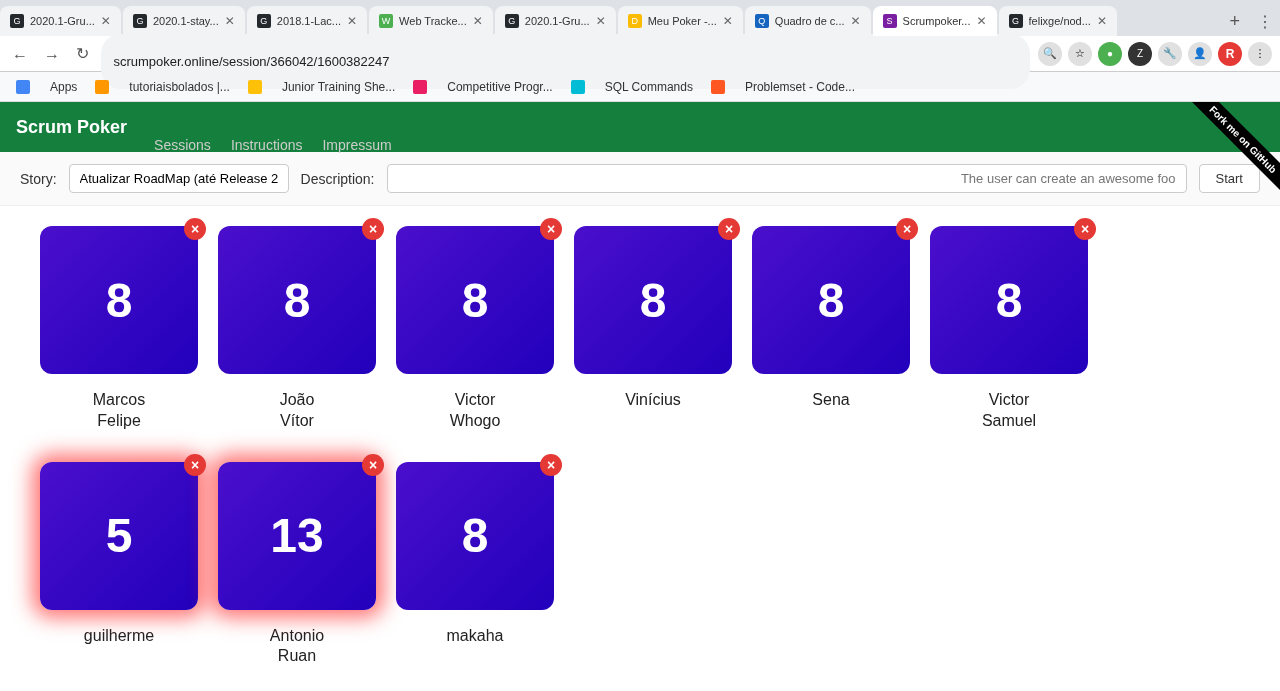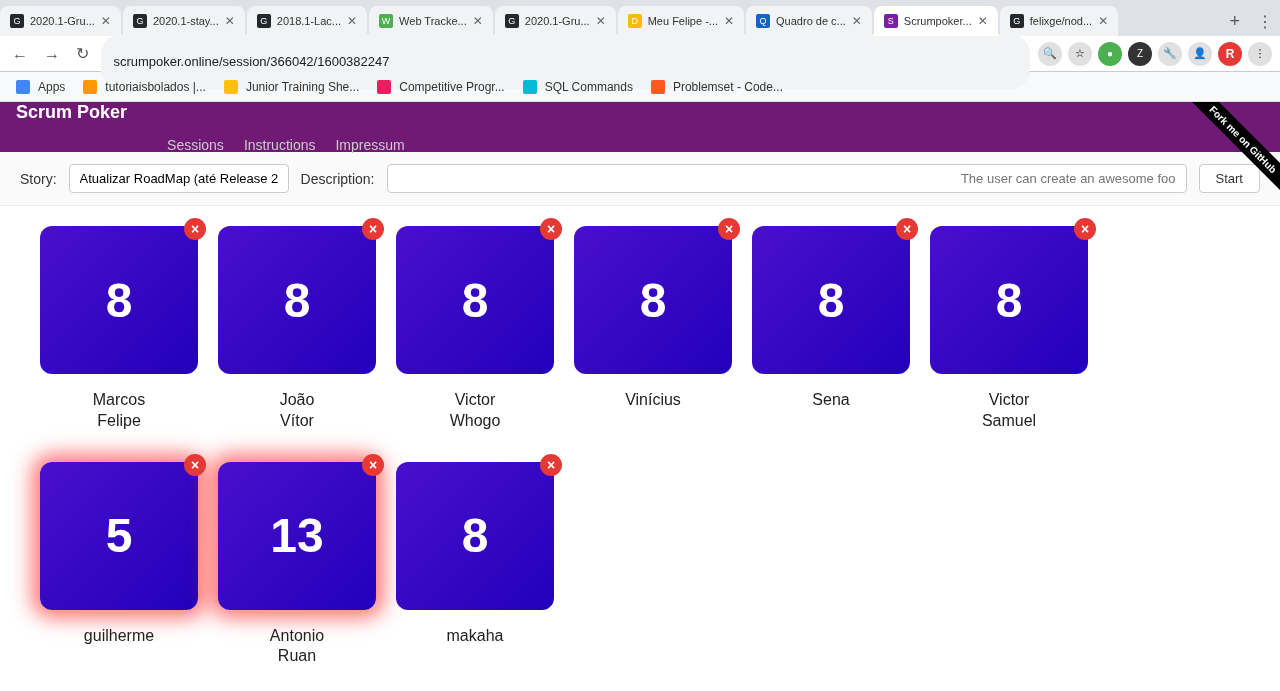--- a/index.html
+++ b/index.html
@@ -76,35 +76,35 @@
       display: flex;
       align-items: center;
       padding: 0 8px;
       gap: 4px;
       border-bottom: 1px solid #ddd;
       overflow: hidden;
     }
     .bookmark {
       display: flex;
       align-items: center;
-      gap: 8px;
+      gap: 20px;
       padding: 2px 8px;
       border-radius: 4px;
       font-size: 12px;
       cursor: pointer;
       color: #333;
       white-space: nowrap;
     }
     .bm-icon { width: 14px; height: 14px; border-radius: 2px; flex-shrink: 0; }
 
     
     .page { background: #fff; min-height: 600px; position: relative; }
 
     
-    .nav { background: #701a75; display: flex; height: 50px; padding: 0 16px; gap: 40px; }
+    .nav { background: #15803d; display: flex; align-items: center; height: 50px; padding: 0 16px; gap: 27px; }
     .nav-brand { color: #fff; font-size: 18px; font-weight: bold; }
     .nav-link { color: #ccc; font-size: 14px; cursor: pointer; text-decoration: none; }
 
     
     .gh-ribbon {
       position: absolute;
       top: 0;
       right: 0;
       width: 120px;
       height: 120px;
@@ -242,21 +242,21 @@
     <span class="tab-label">Web Tracke...</span>
     <span class="tab-close">✕</span>
   </div>
         <div class="tab">
     <div class="tab-favicon" style="background:#24292e; border-radius:2px; color:#fff; font-size:9px; display:flex; align-items:center; justify-content:center;">G</div>
     <span class="tab-label">2020.1-Gru...</span>
     <span class="tab-close">✕</span>
   </div>
         <div class="tab">
     <div class="tab-favicon" style="background:#fbbc05; border-radius:2px; color:#fff; font-size:9px; display:flex; align-items:center; justify-content:center;">D</div>
-    <span class="tab-label">Meu Felipe -...</span>
+    <span class="tab-label">Meu Poker -...</span>
     <span class="tab-close">✕</span>
   </div>
         <div class="tab">
     <div class="tab-favicon" style="background:#1565c0; border-radius:2px; color:#fff; font-size:9px; display:flex; align-items:center; justify-content:center;">Q</div>
     <span class="tab-label">Quadro de c...</span>
     <span class="tab-close">✕</span>
   </div>
         <div class="tab active">
     <div class="tab-favicon" style="background:#7b1fa2; border-radius:2px; color:#fff; font-size:9px; display:flex; align-items:center; justify-content:center;">S</div>
     <span class="tab-label">Scrumpoker...</span>

